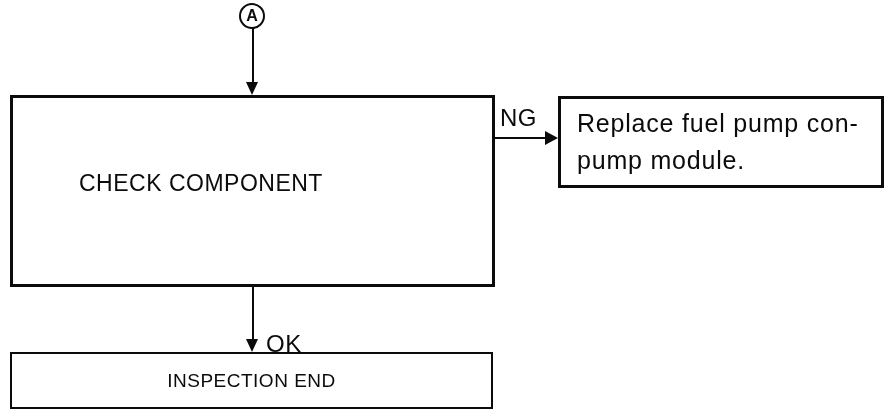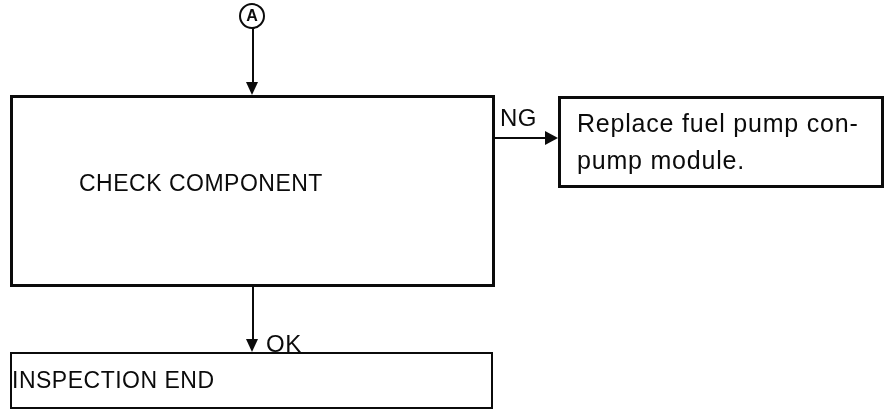--- a/index.html
+++ b/index.html
@@ -66,22 +66,22 @@
     width: 326px; height: 92px;
     padding: 6px 0 0 16px;
     font-size: 25px;
     line-height: 37px;
     letter-spacing: 0.8px;
   }
   .box-end {
     left: 10px; top: 352px;
     width: 483px; height: 57px;
     border-width: 2.5px;
-    display: flex; align-items: center; 
-    font-size: 23px;
+    display: flex; align-items: center; justify-content: center;
+    font-size: 19px;
     letter-spacing: 0.5px;
   }
 
   .edge-label {
     font-size: 24px;
     line-height: 1;
     letter-spacing: 0.5px;
   }
   .label-ng { left: 500px; top: 106px; }
   .label-ok { left: 266px; top: 284px; margin-top: 48px; }

